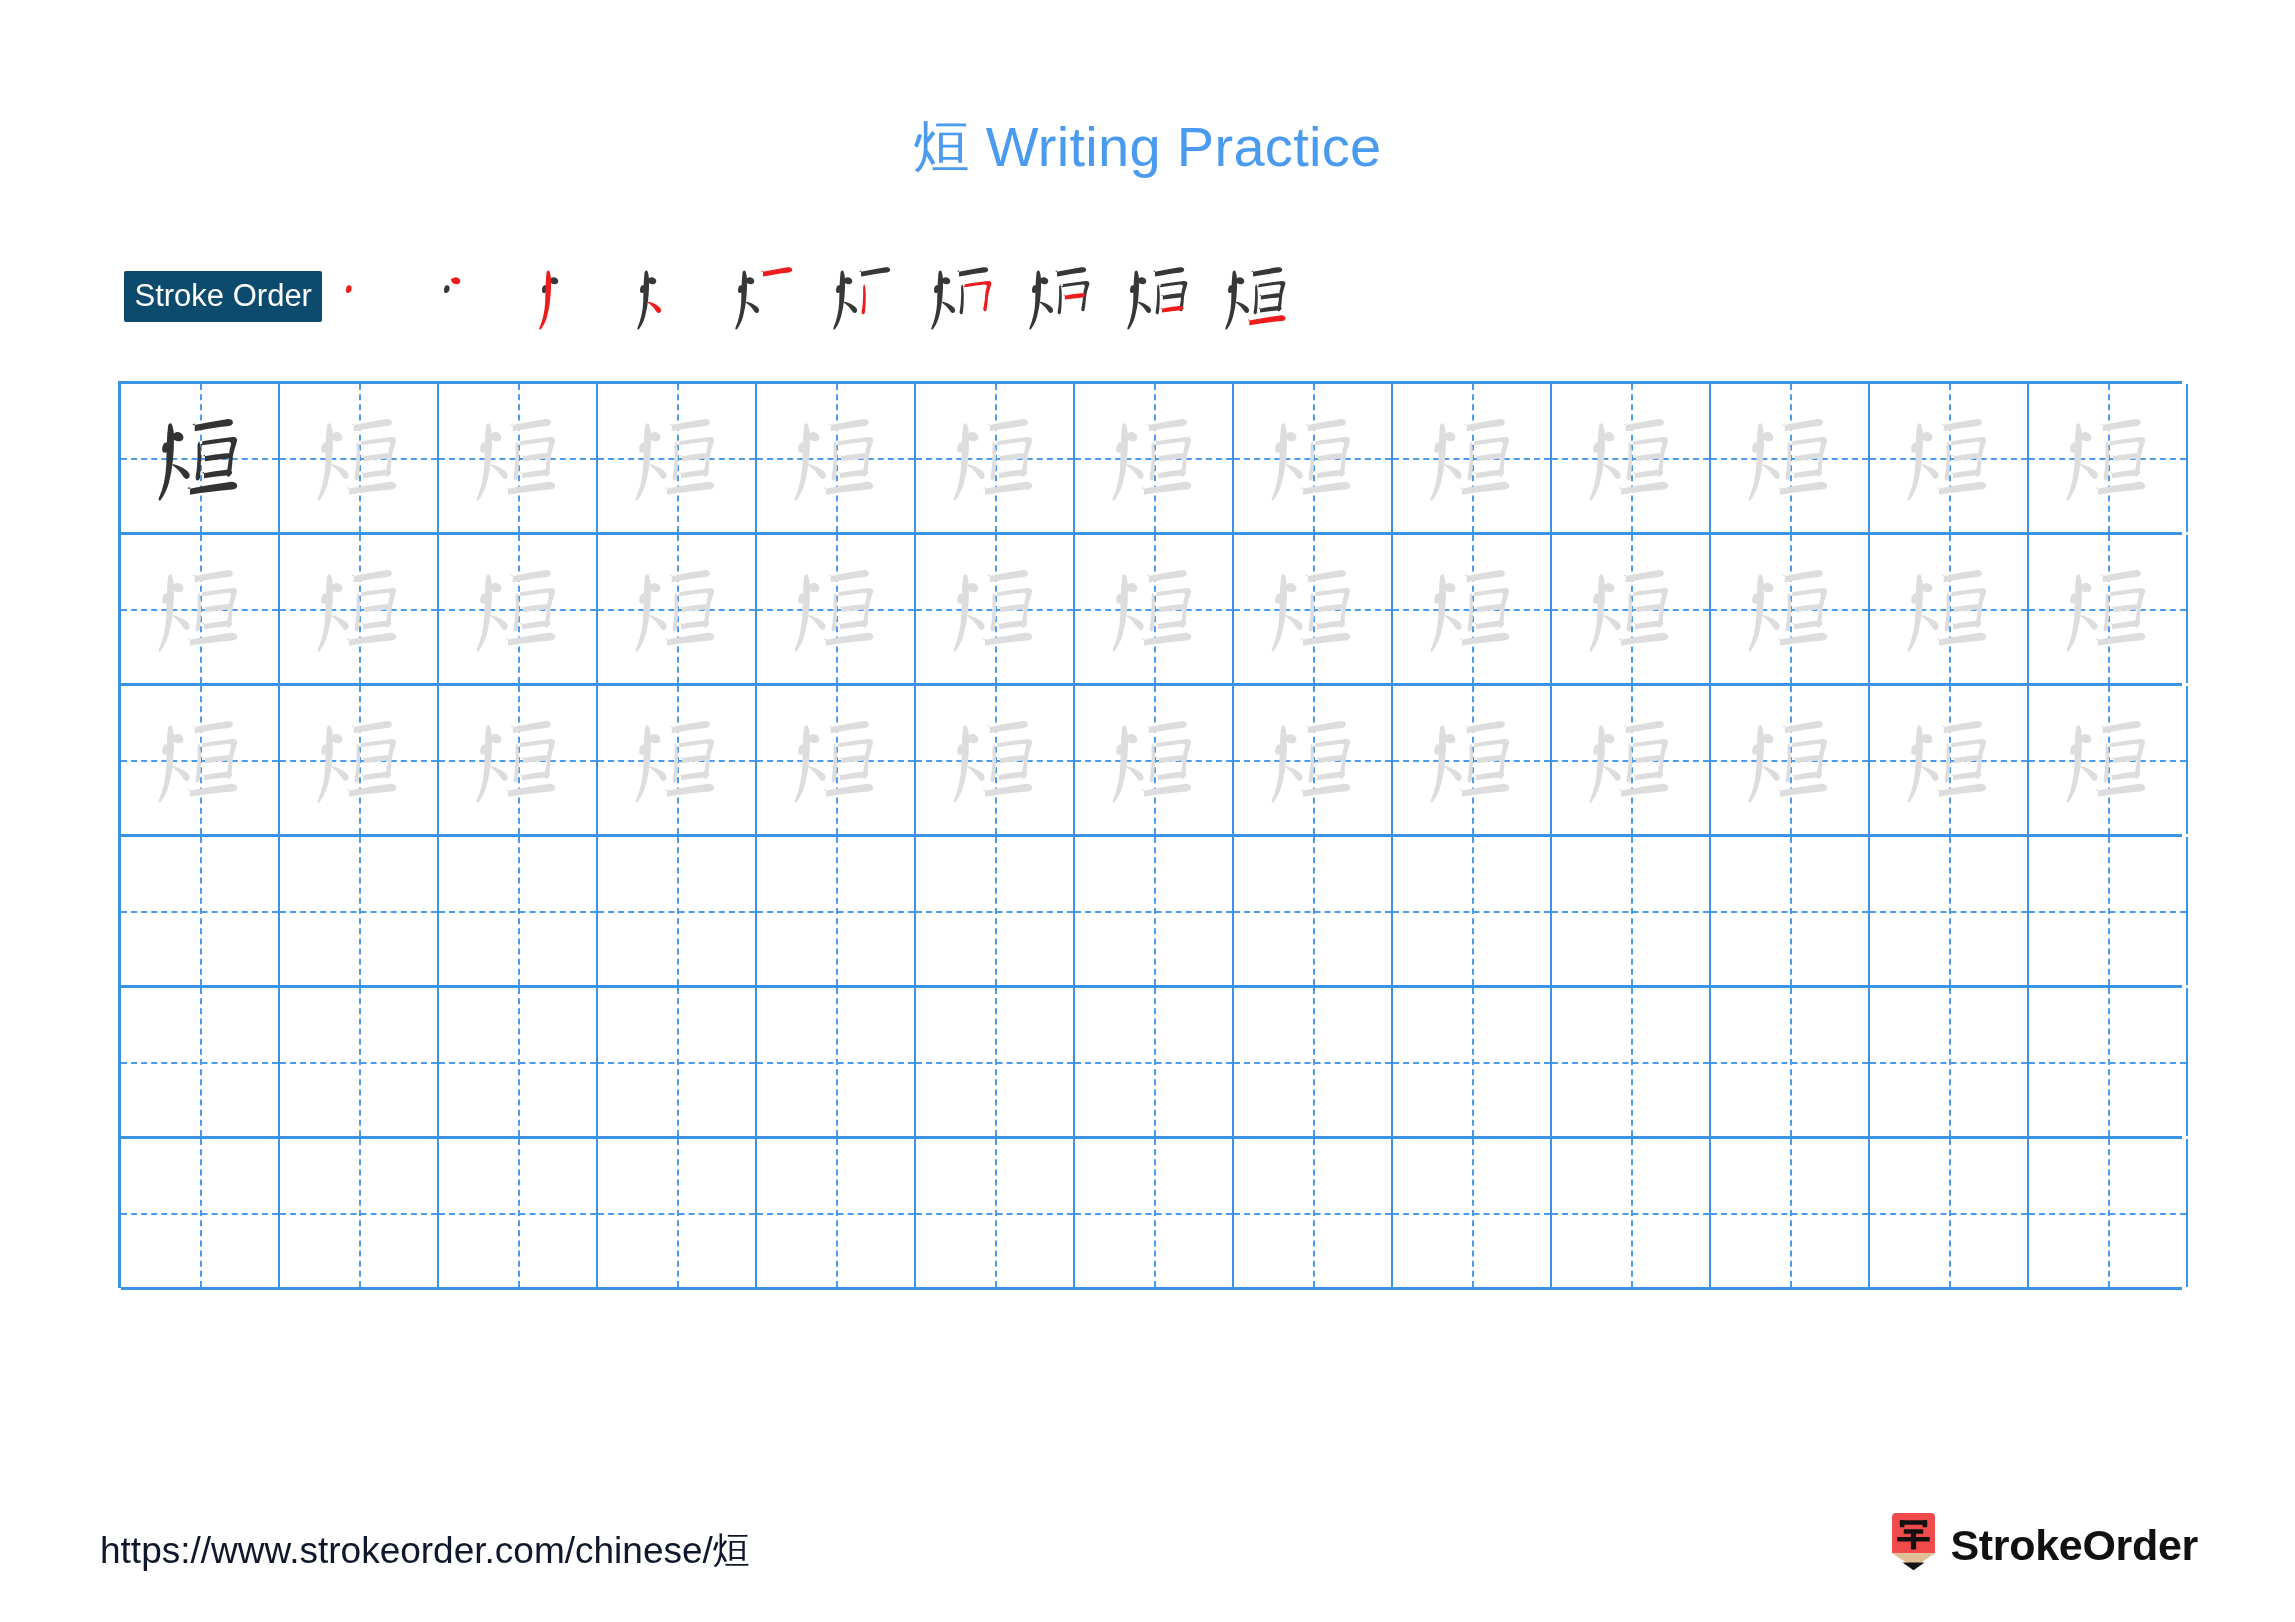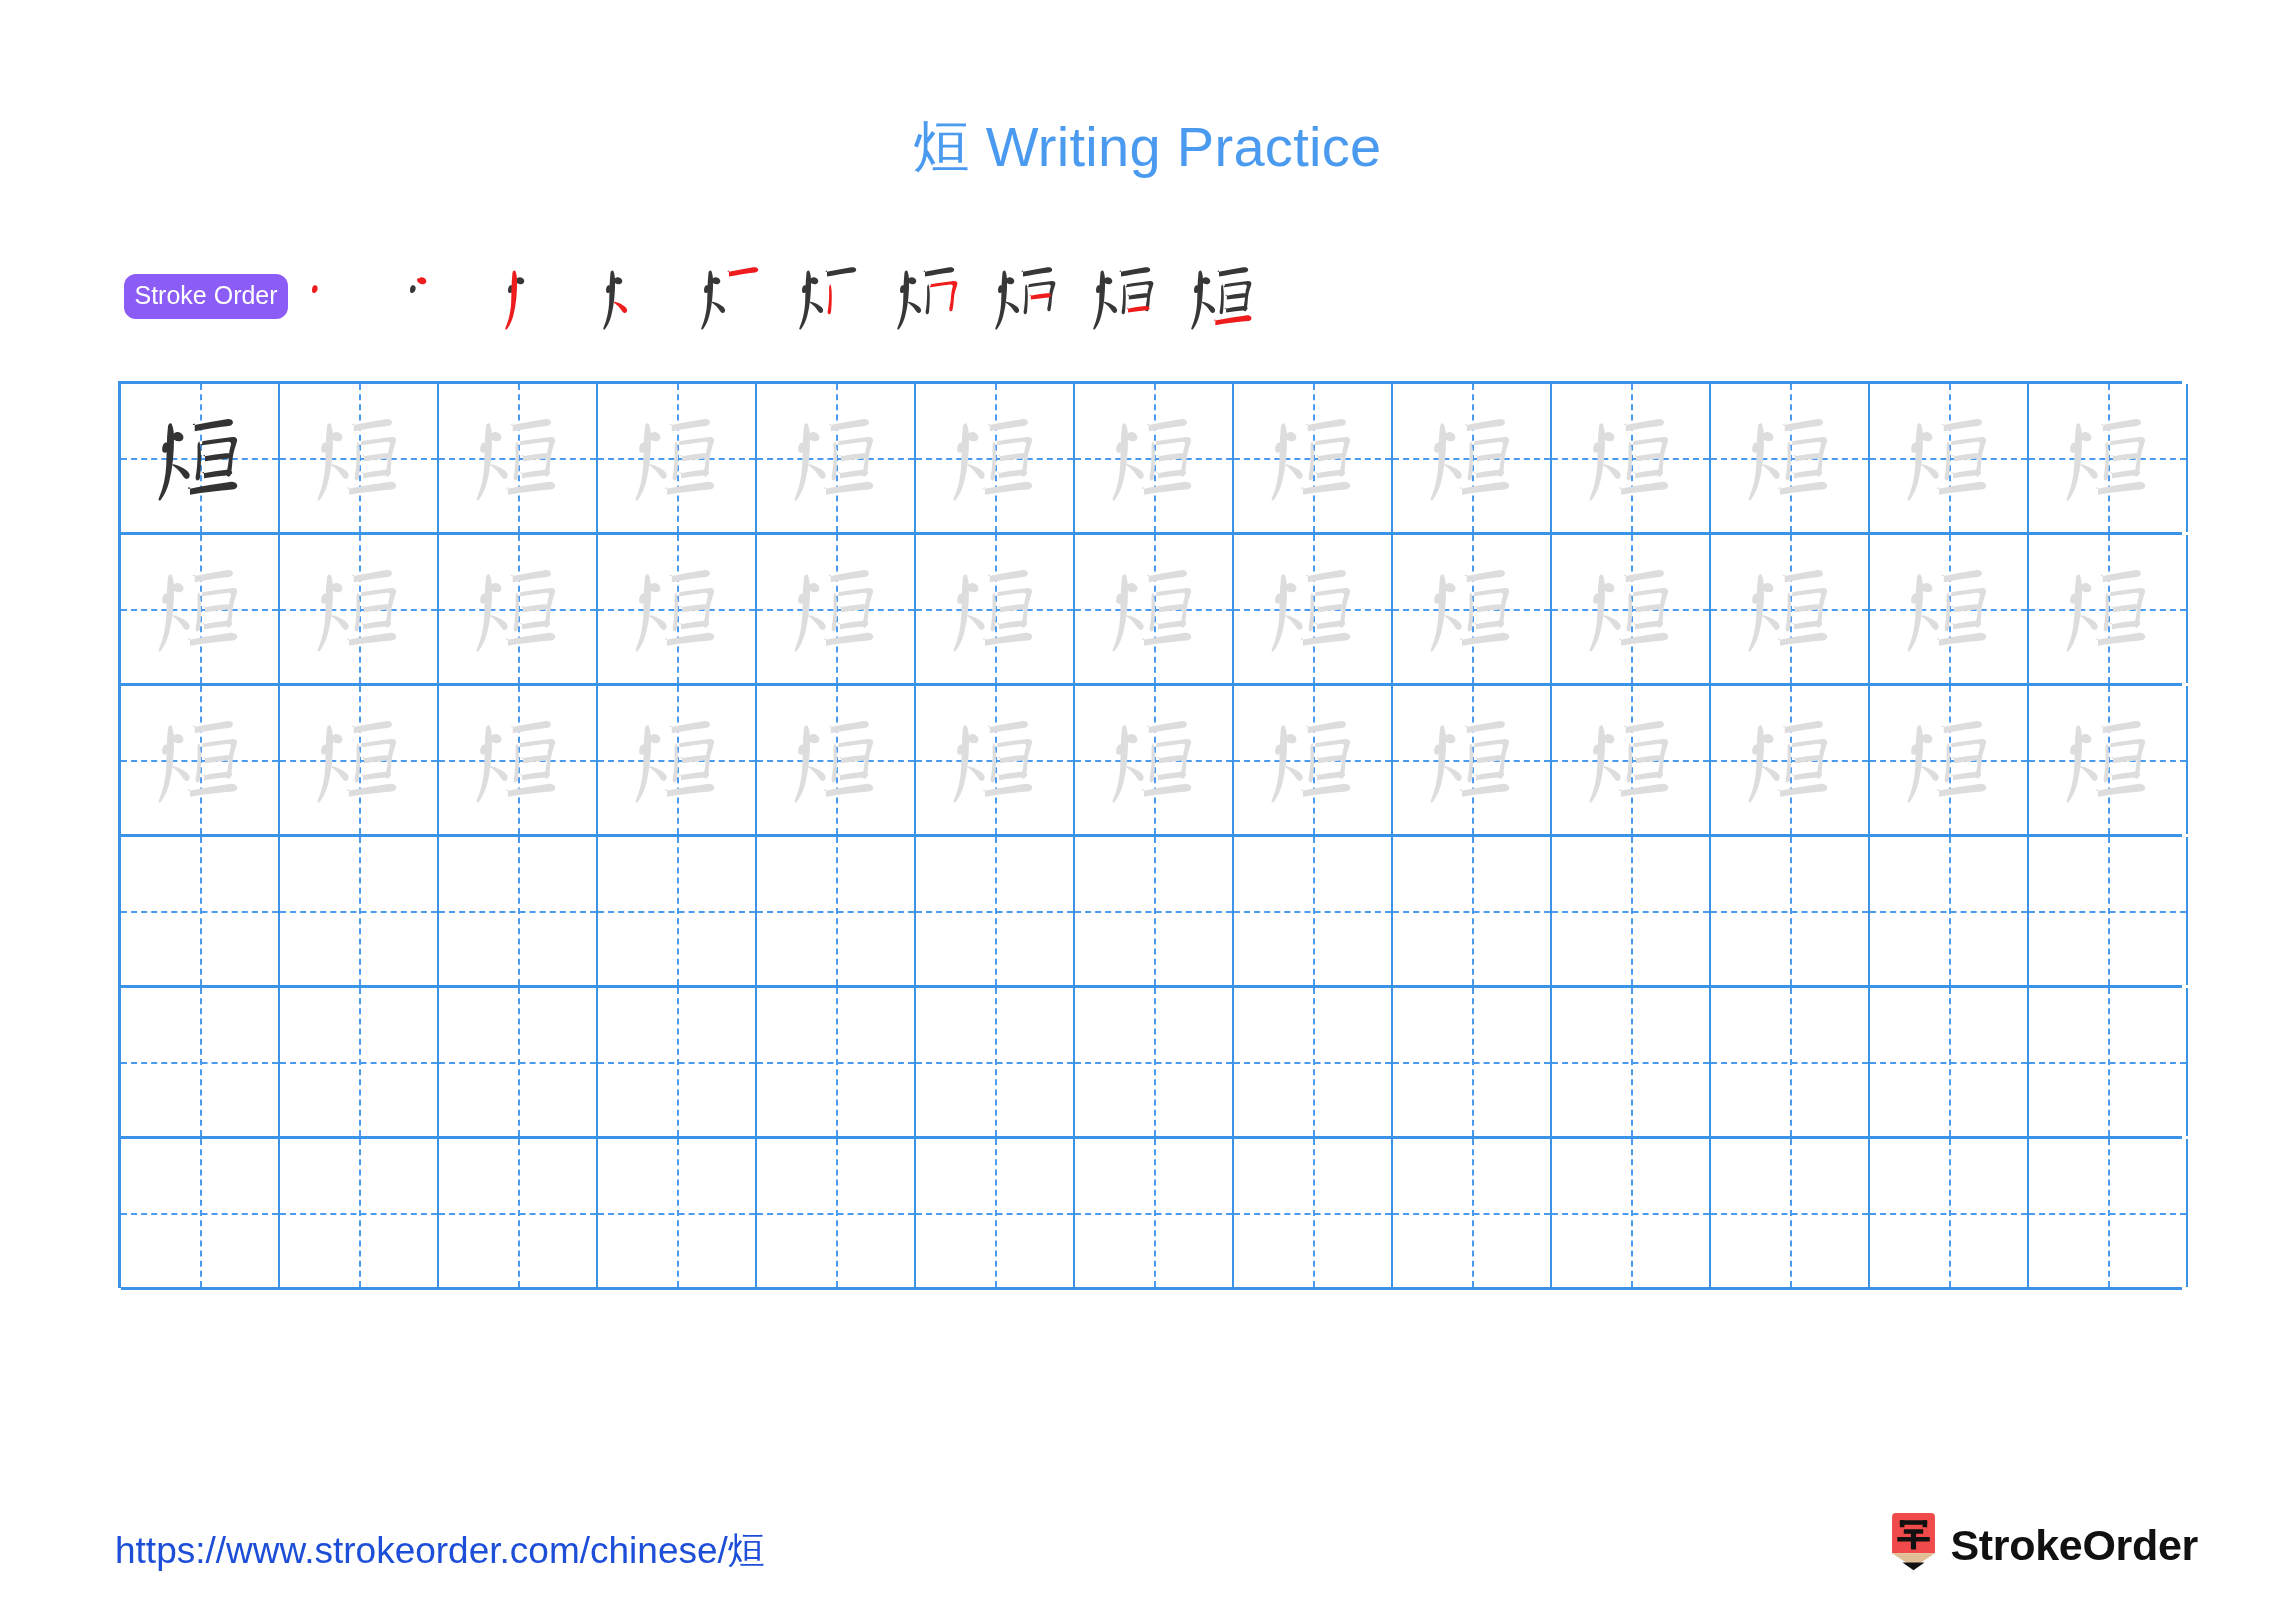--- a/index.html
+++ b/index.html
@@ -32,27 +32,27 @@
   
   #stroke-order-row {
     position: absolute;
     top: 257px;
     left: 124px;
     height: 79px;
     display: flex;
     align-items: center;
   }
   #stroke-order-badge {
-    background: #8b5cf6;
+    background: #0c4a6e;
     color: #ffffff;
-    font-size: 25px;
+    font-size: 31px;
     font-weight: 400;
     line-height: 1;
     padding: 9.2px 10.5px 10.5px 10.5px;
-    border-radius: 12px;
+    border-radius: 2px;
     white-space: nowrap;
     display: inline-block;
   }
   #stroke-steps {
     display: flex;
     align-items: flex-start;
     margin-left: 3.9px;
   }
   .stroke-step {
     width: 98px;
@@ -128,24 +128,24 @@
     width: 128px;
     height: 128px;
     display: block;
   }
   .ch-dark { fill: #333333; }
   .ch-light { fill: #dddddd; }
 
   
   #footer-url {
     position: absolute;
-    left: 115px;
+    left: 100px;
     top: 1526px;
     font-size: 37px;
-    color: #1d4ed8;
+    color: #0f172a;
     white-space: nowrap;
   }
   #footer-brand {
     position: absolute;
     right: 97px;
     top: 1509px;
     display: flex;
     align-items: center;
     gap: 11px;
     height: 72px;

